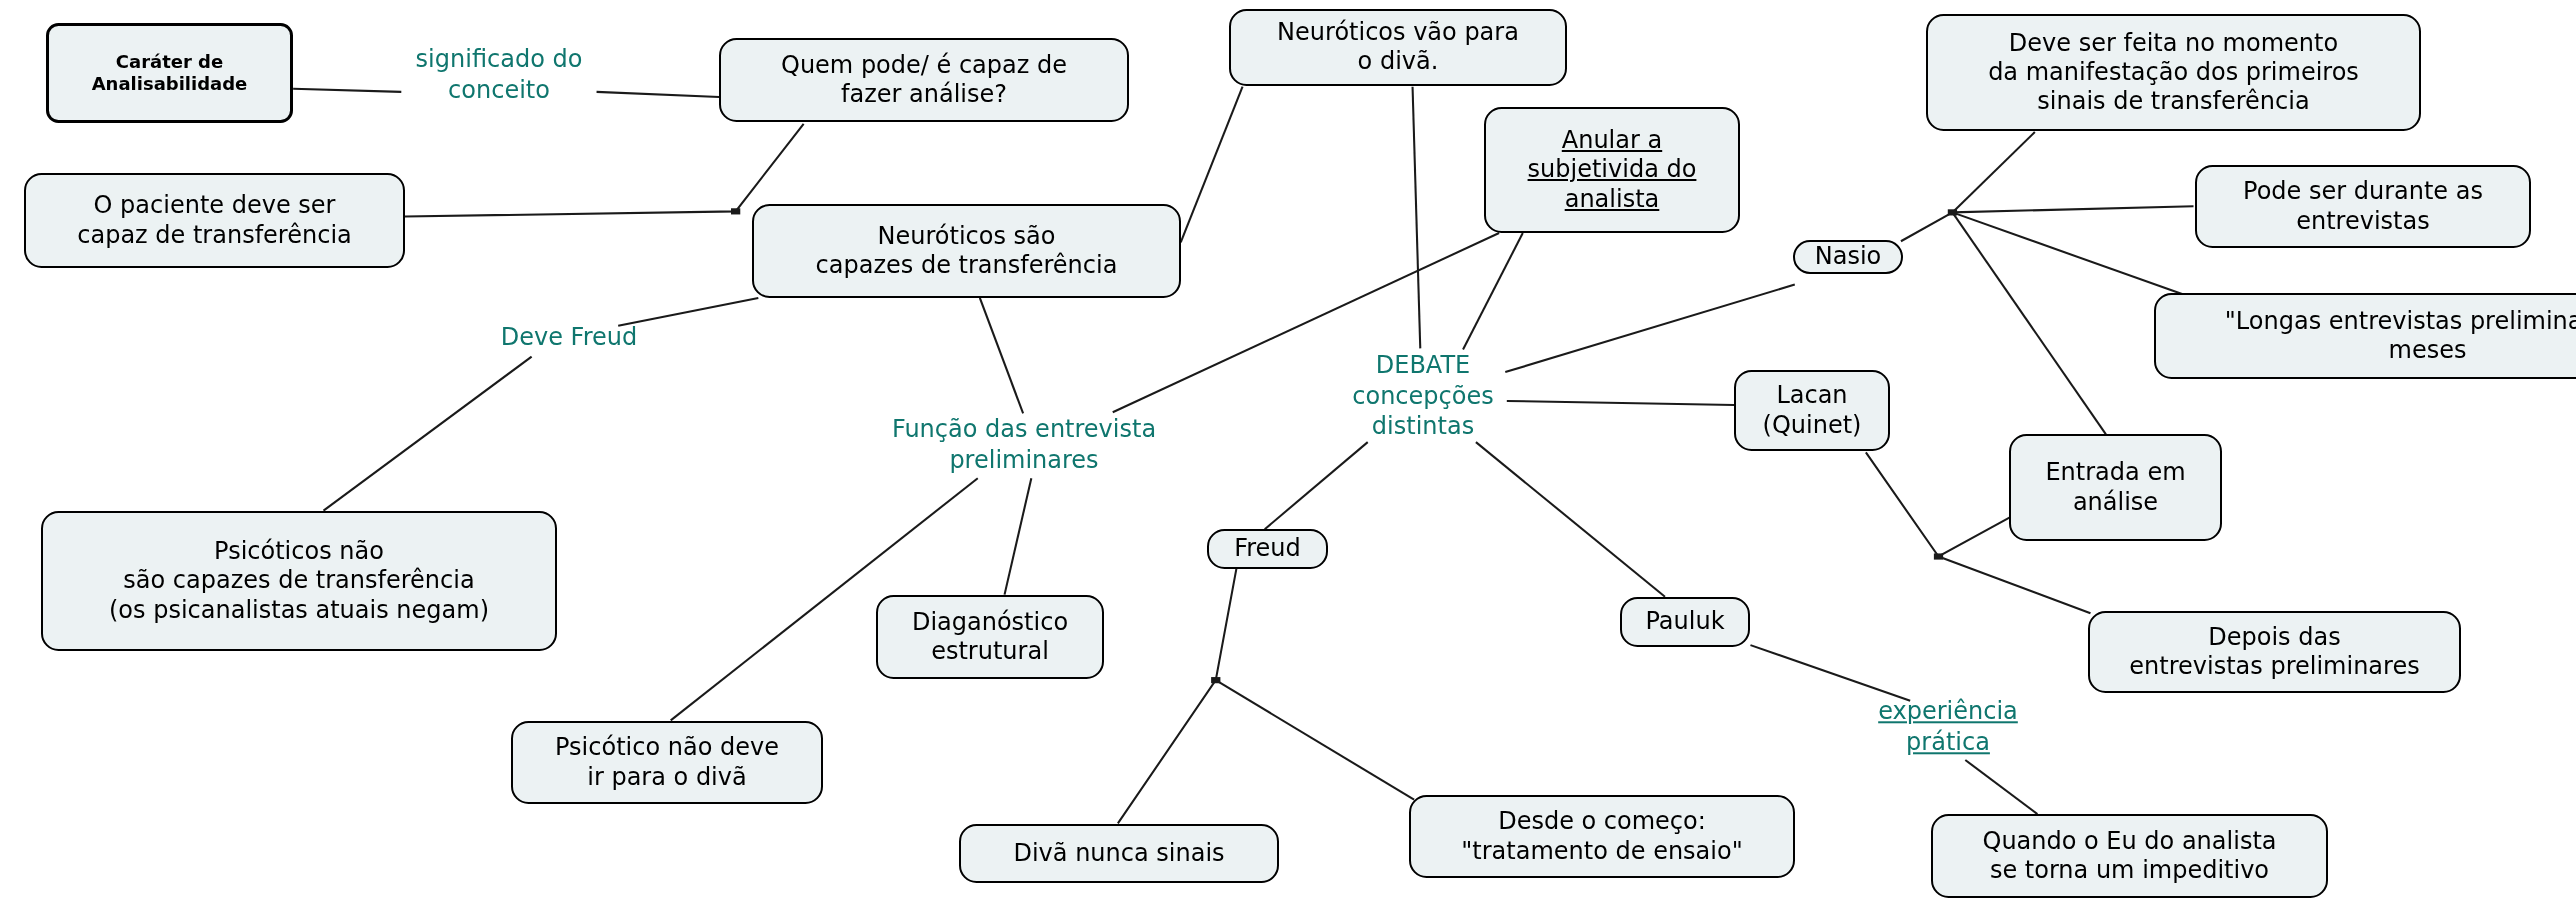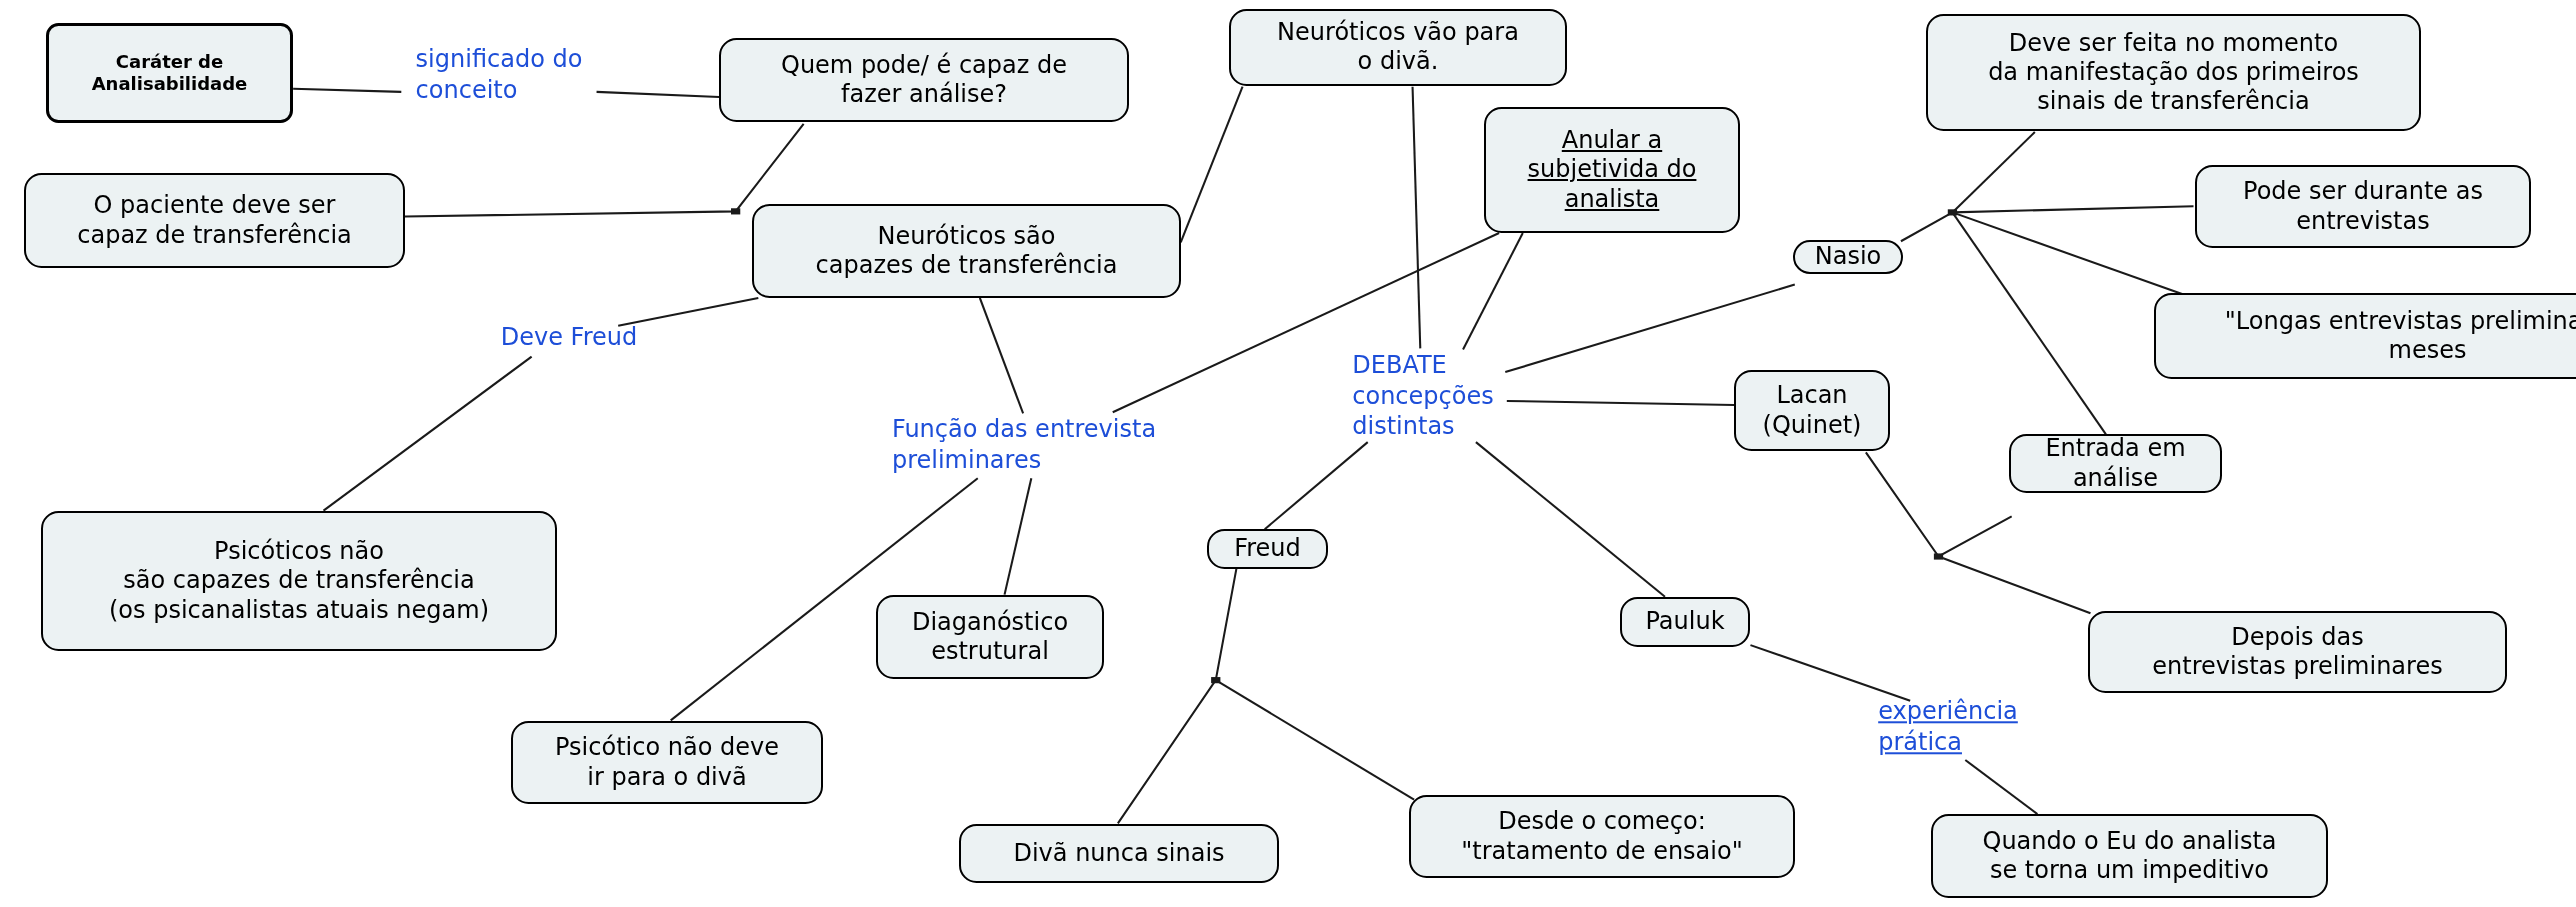--- a/index.html
+++ b/index.html
@@ -40,21 +40,22 @@
   }
   .concept-box.bold-box {
     font-weight: bold;
     border-width: 3.6px;
     border-radius: 12.4px;
     font-size: 18px;
   }
   .link-label {
     position: absolute;
     transform: translate(-50%, -50%);
-    color: #1d4ed8;
+    text-align: center;
+    color: #0f766e;
     font-size: 24px;
     line-height: 1.28;
     white-space: pre-line;
     cursor: default;
   }
 </style>
 </head>
 <body>
 
 <div id="cmap-canvas">
@@ -129,36 +130,36 @@
     <span class="node-text">Neuróticos são
 capazes de transferência</span>
   </div>
     <div class="concept-box" style="left: 1793px; top: 240px; width: 110px; height: 34px;">
     <span class="node-text">Nasio</span>
   </div>
     <div class="concept-box" style="left: 1734px; top: 370px; width: 156px; height: 81px;">
     <span class="node-text">Lacan
 (Quinet)</span>
   </div>
-    <div class="concept-box" style="left: 2009px; top: 434px; width: 213px; height: 59px;">
+    <div class="concept-box" style="left: 2009px; top: 434px; width: 213px; height: 107px;">
     <span class="node-text">Entrada em
 análise</span>
   </div>
     <div class="concept-box" style="left: 41px; top: 511px; width: 516px; height: 140px;">
     <span class="node-text">Psicóticos não
 são capazes de transferência
 (os psicanalistas atuais negam)</span>
   </div>
     <div class="concept-box" style="left: 1207px; top: 529px; width: 121px; height: 40px;">
     <span class="node-text">Freud</span>
   </div>
     <div class="concept-box" style="left: 1620px; top: 597px; width: 130px; height: 50px;">
     <span class="node-text">Pauluk</span>
   </div>
-    <div class="concept-box" style="left: 2088px; top: 611px; width: 419px; height: 82px;">
+    <div class="concept-box" style="left: 2088px; top: 611px; width: 373px; height: 82px;">
     <span class="node-text">Depois das
 entrevistas preliminares</span>
   </div>
     <div class="concept-box" style="left: 876px; top: 595px; width: 228px; height: 84px;">
     <span class="node-text">Diaganóstico
 estrutural</span>
   </div>
     <div class="concept-box" style="left: 511px; top: 721px; width: 312px; height: 83px;">
     <span class="node-text">Psicótico não deve
 ir para o divã</span>

